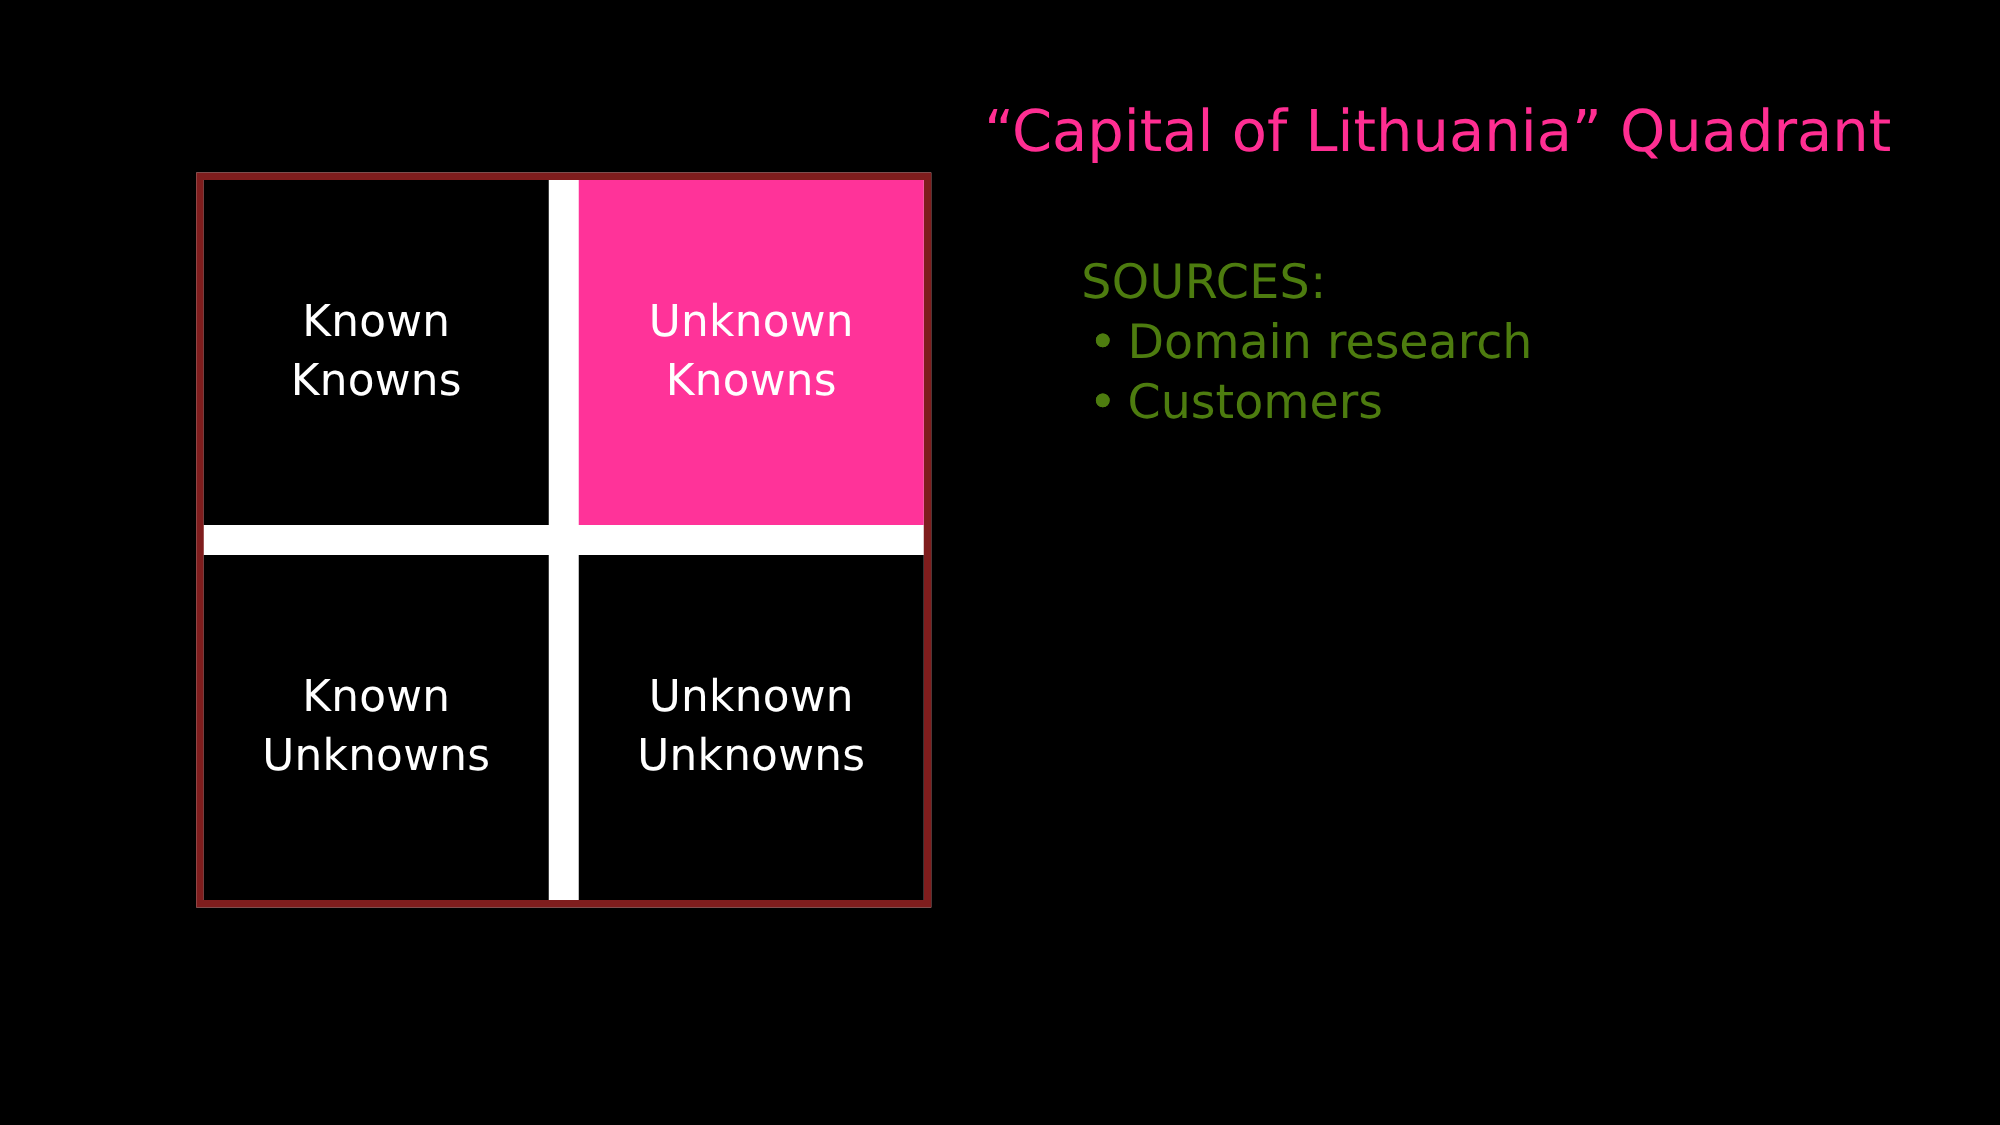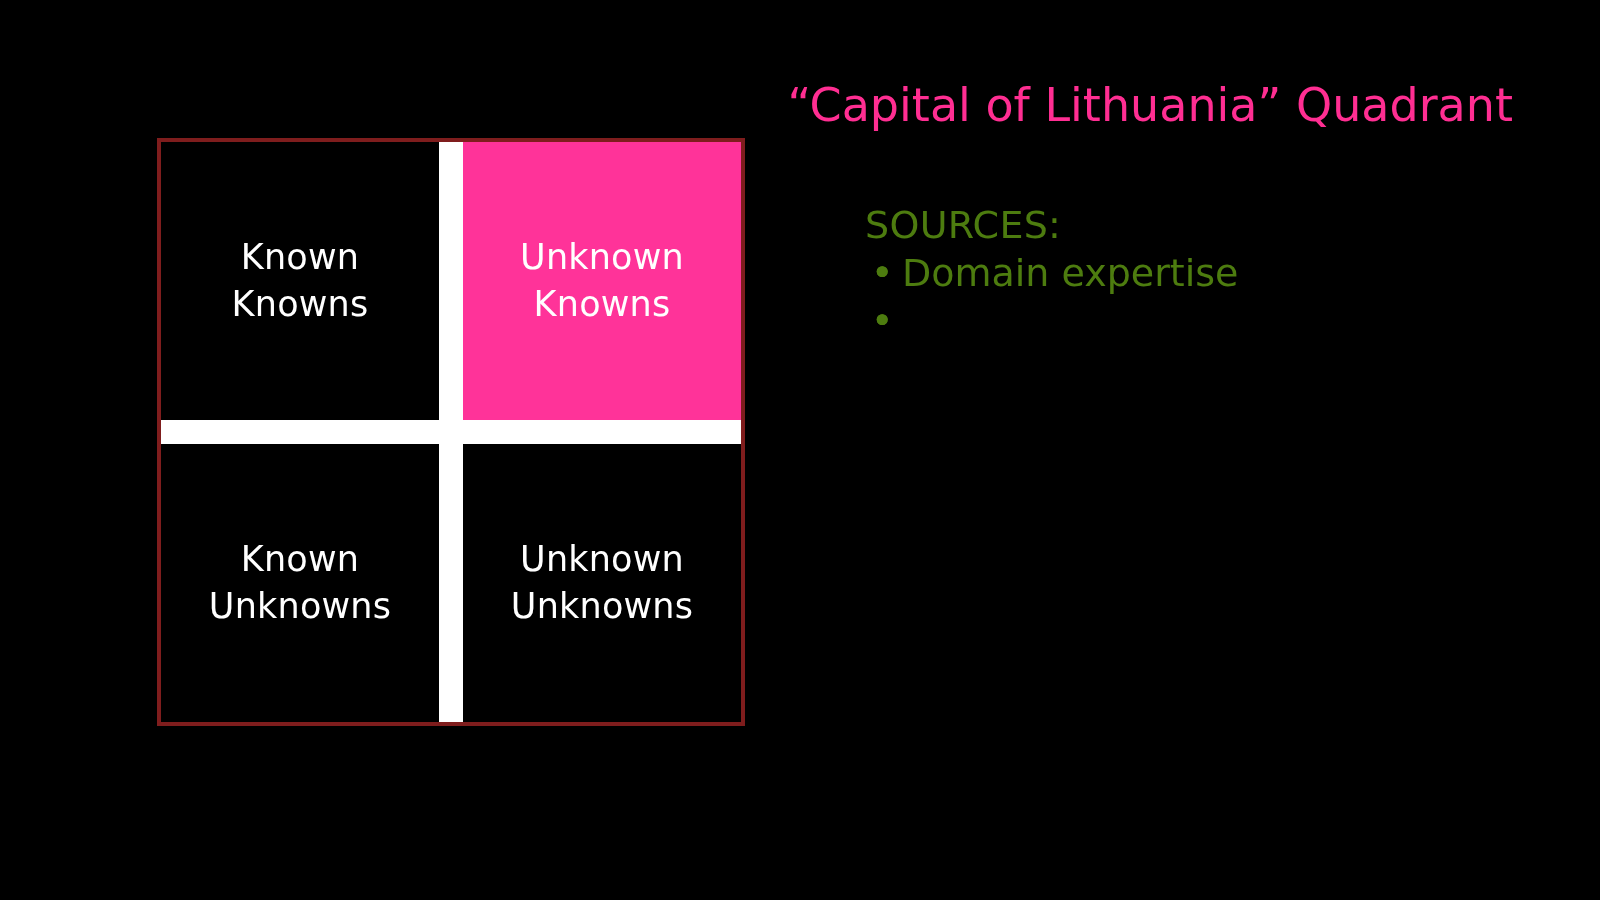--- a/index.html
+++ b/index.html
@@ -20,21 +20,21 @@
     position: absolute;
     left: 157px;
     top: 138px;
     width: 588px;
     height: 588px;
     display: grid;
     grid-template-columns: 1fr 1fr;
     grid-template-rows: 1fr 1fr;
     gap: 24px;
     background: #ffffff;   
-    border: 4px solid #7f1d1d;
+    border: 6px solid #7f1d1d;
     box-sizing: border-box;
   }
   .quad-cell {
     background: #000000;
     display: flex;
     align-items: center;
     justify-content: center;
     text-align: center;
     color: #ffffff;
     font-size: 35px;
@@ -125,24 +125,25 @@
 
   <div id="sources-block">
     <div id="sources-heading">SOURCES:</div>
 
     <ul id="sources-list">
       <li>
         <span class="bullet-dot">•</span>
       </li>
       <li>
         <span class="bullet-dot">•</span>
-        <span>Domain expertise</span>
+        <span>Domain research</span>
       </li>
       <li>
         <span class="bullet-dot">•</span>
       </li>
       <li>
         <span class="bullet-dot">•</span>
+        <span>Customers</span>
       </li>
     </ul>
   </div>
 
 </div>
 
 </body></html>

